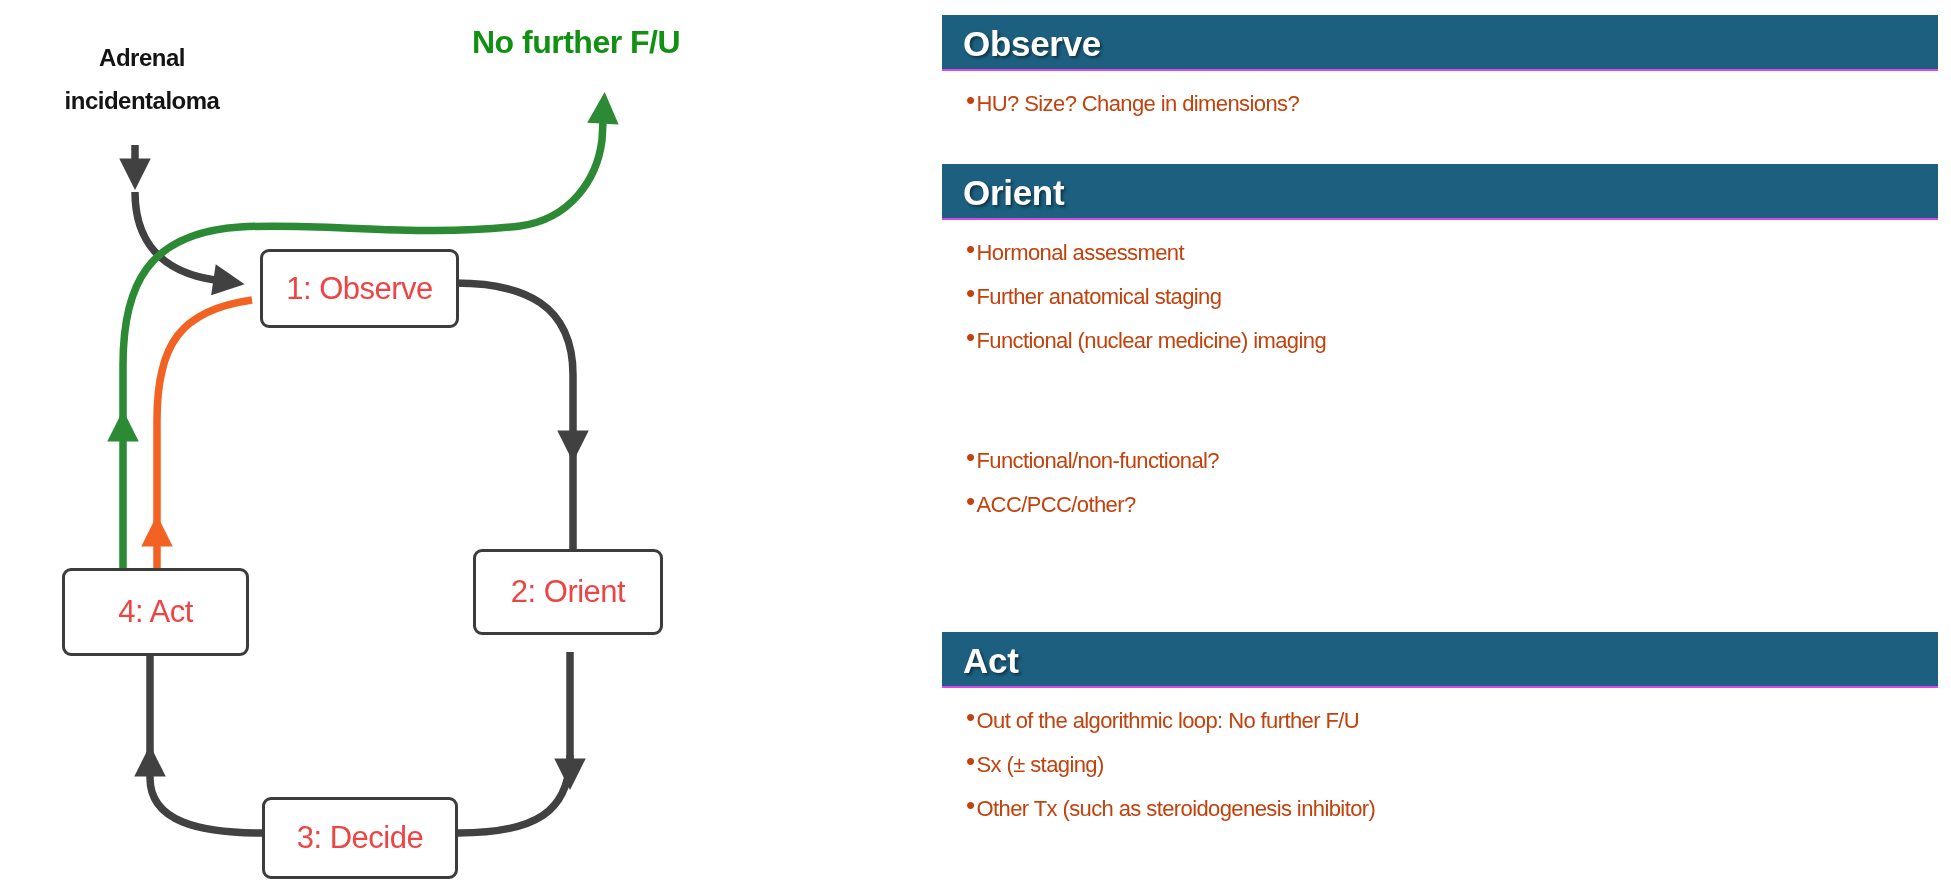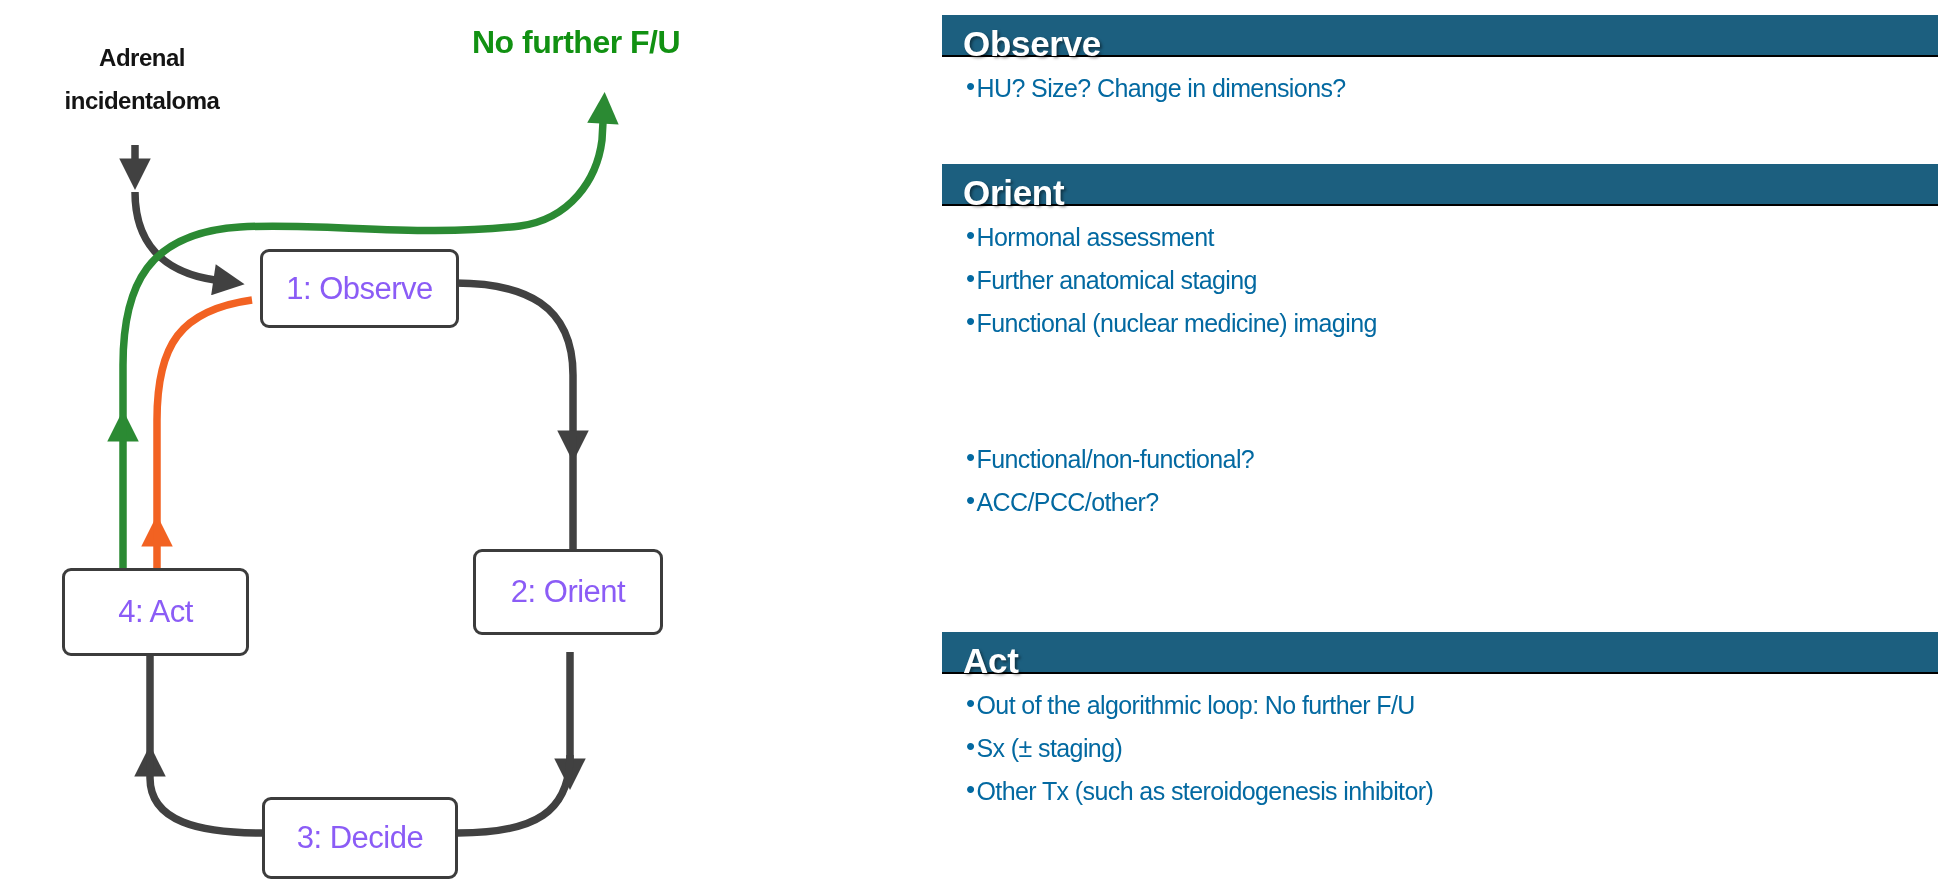--- a/index.html
+++ b/index.html
@@ -3,33 +3,33 @@
 <meta charset="utf-8">
 <style>
   html,body{margin:0;padding:0;background:#ffffff;}
   #stage{position:relative;width:1951px;height:884px;background:#ffffff;overflow:hidden;
          font-family:"Liberation Sans",sans-serif;}
   
   #diagram{position:absolute;left:0;top:0;width:700px;height:884px;}
   #flow-svg{position:absolute;left:0;top:0;}
   .node{position:absolute;background:#ffffff;border:3px solid #3c3c3c;border-radius:9px;
         display:flex;align-items:center;justify-content:center;
-        font-size:31px;color:#8b5cf6;letter-spacing:-0.5px;}
+        font-size:31px;color:#ef4444;letter-spacing:-0.5px;}
   .src-label{position:absolute;left:8px;top:36px;width:268px;text-align:center;
              font-weight:bold;font-size:24px;line-height:43px;color:#141414;letter-spacing:-0.5px;}
   .exit-label{position:absolute;left:472px;top:24px;width:420px;
               font-weight:bold;font-size:32px;color:#119112;letter-spacing:-0.5px;}
   
   .panel{position:absolute;left:942px;width:996px;}
-  .panel-header{height:42px;background:#1c5f7f;border-bottom:2px solid #000000;
+  .panel-header{height:56px;background:#1c5f7f;border-bottom:2px solid #d946ef;
                 color:#ffffff;font-weight:bold;font-size:35px;line-height:57px;
                 padding-left:21px;box-sizing:border-box;
                 text-shadow:2px 2px 3px rgba(0,0,0,0.45);letter-spacing:-0.3px;}
   .panel ul{list-style:none;margin:10px 0 0 0;padding:0 0 0 24px;}
-  .panel li{font-size:25px;line-height:43px;color:#0369a1;letter-spacing:-0.6px;}
+  .panel li{font-size:22px;line-height:43px;color:#c2410c;letter-spacing:-0.6px;}
   .panel li::before{content:"\2022";font-size:26px;margin-right:2px;position:relative;top:-2px;}
 </style>
 </head>
 <body>
 
 <div id="stage">
 
   <div id="diagram">
 
     <svg id="flow-svg" width="700" height="884" viewBox="0 0 700 884">

